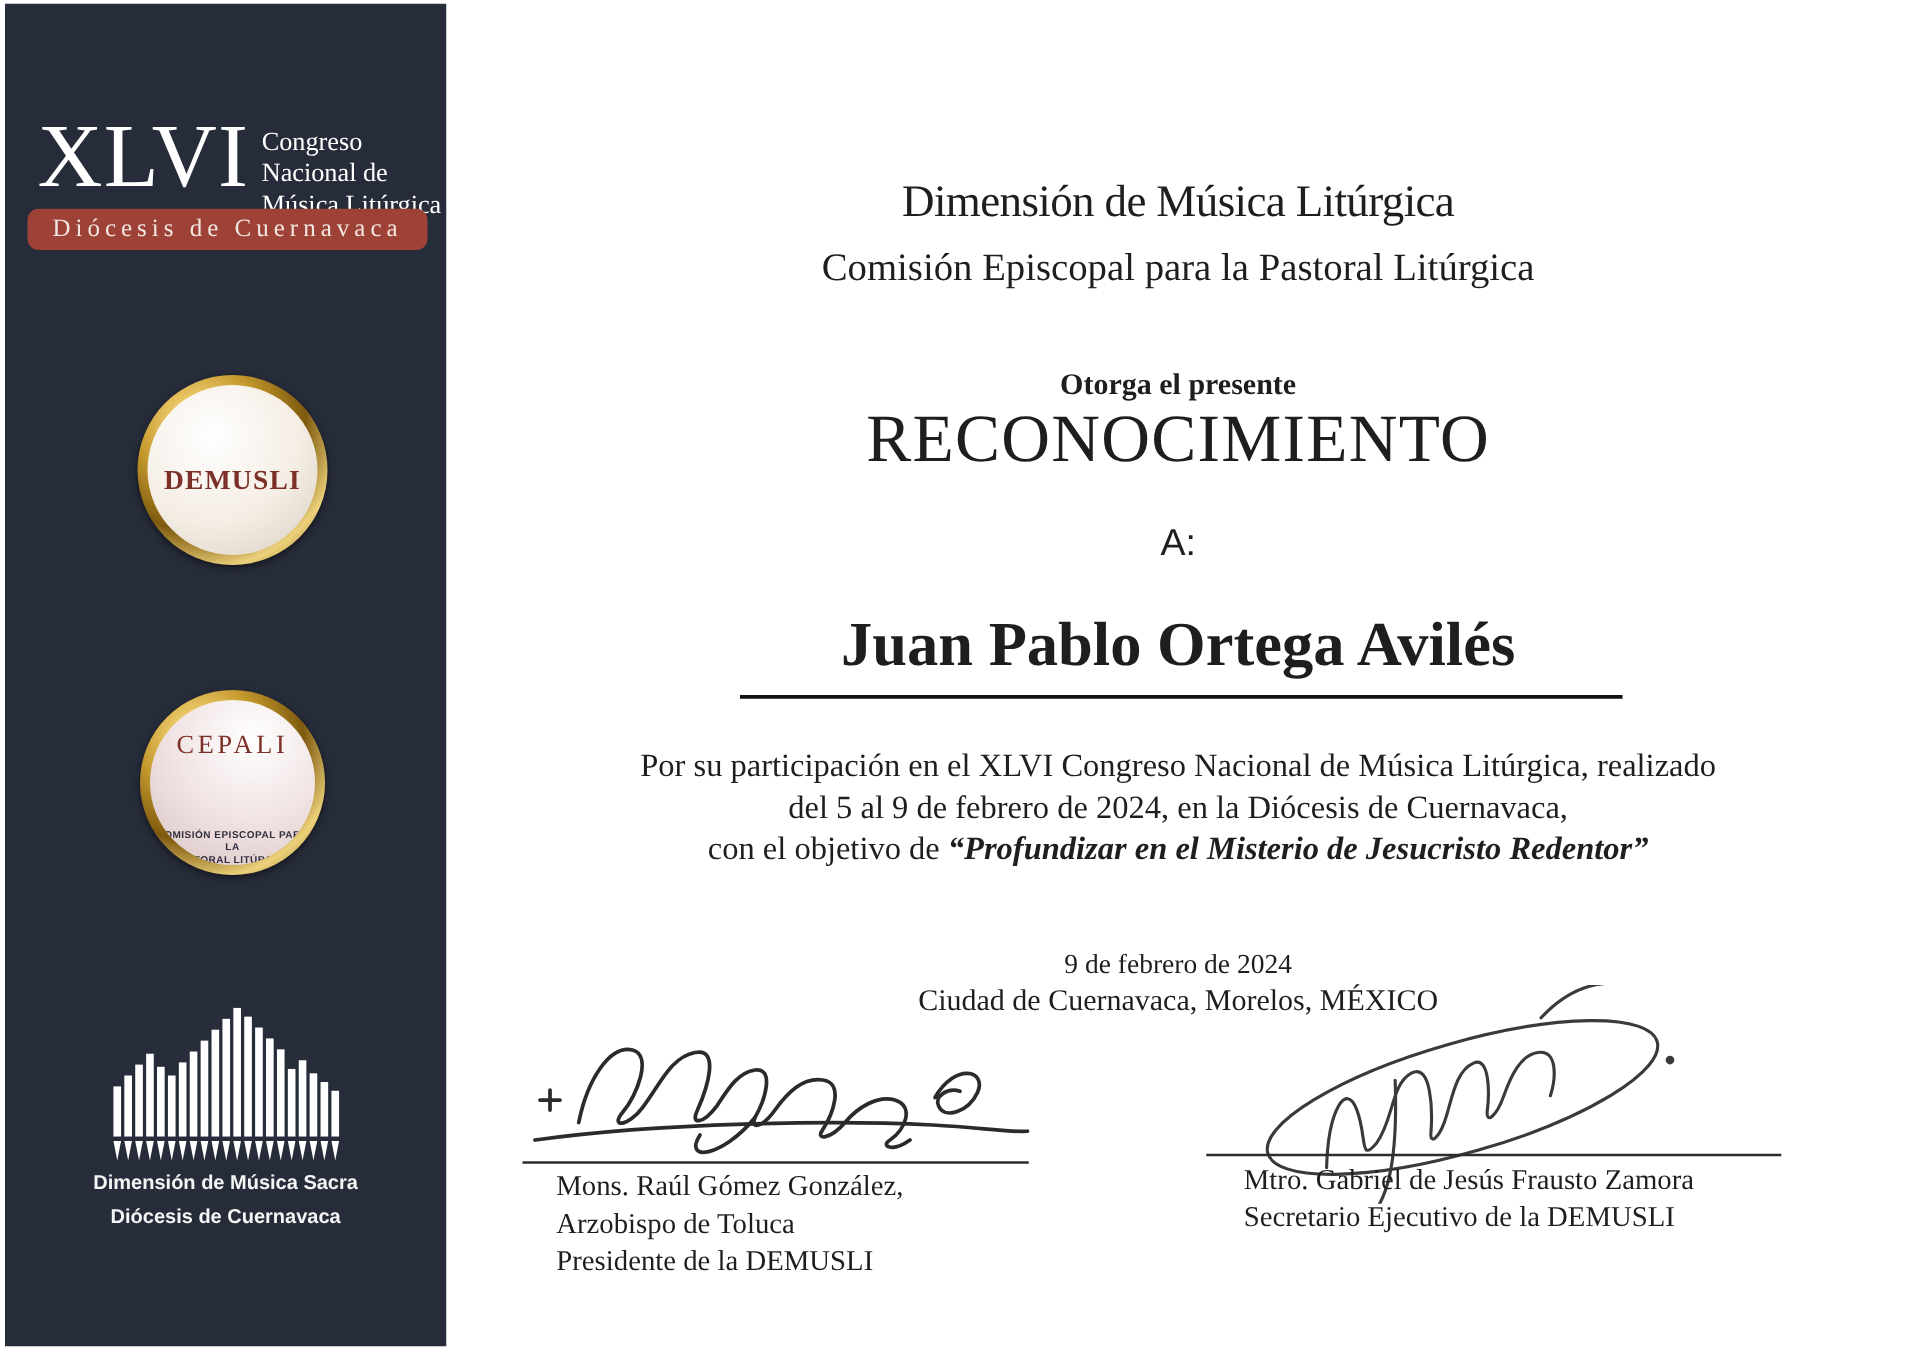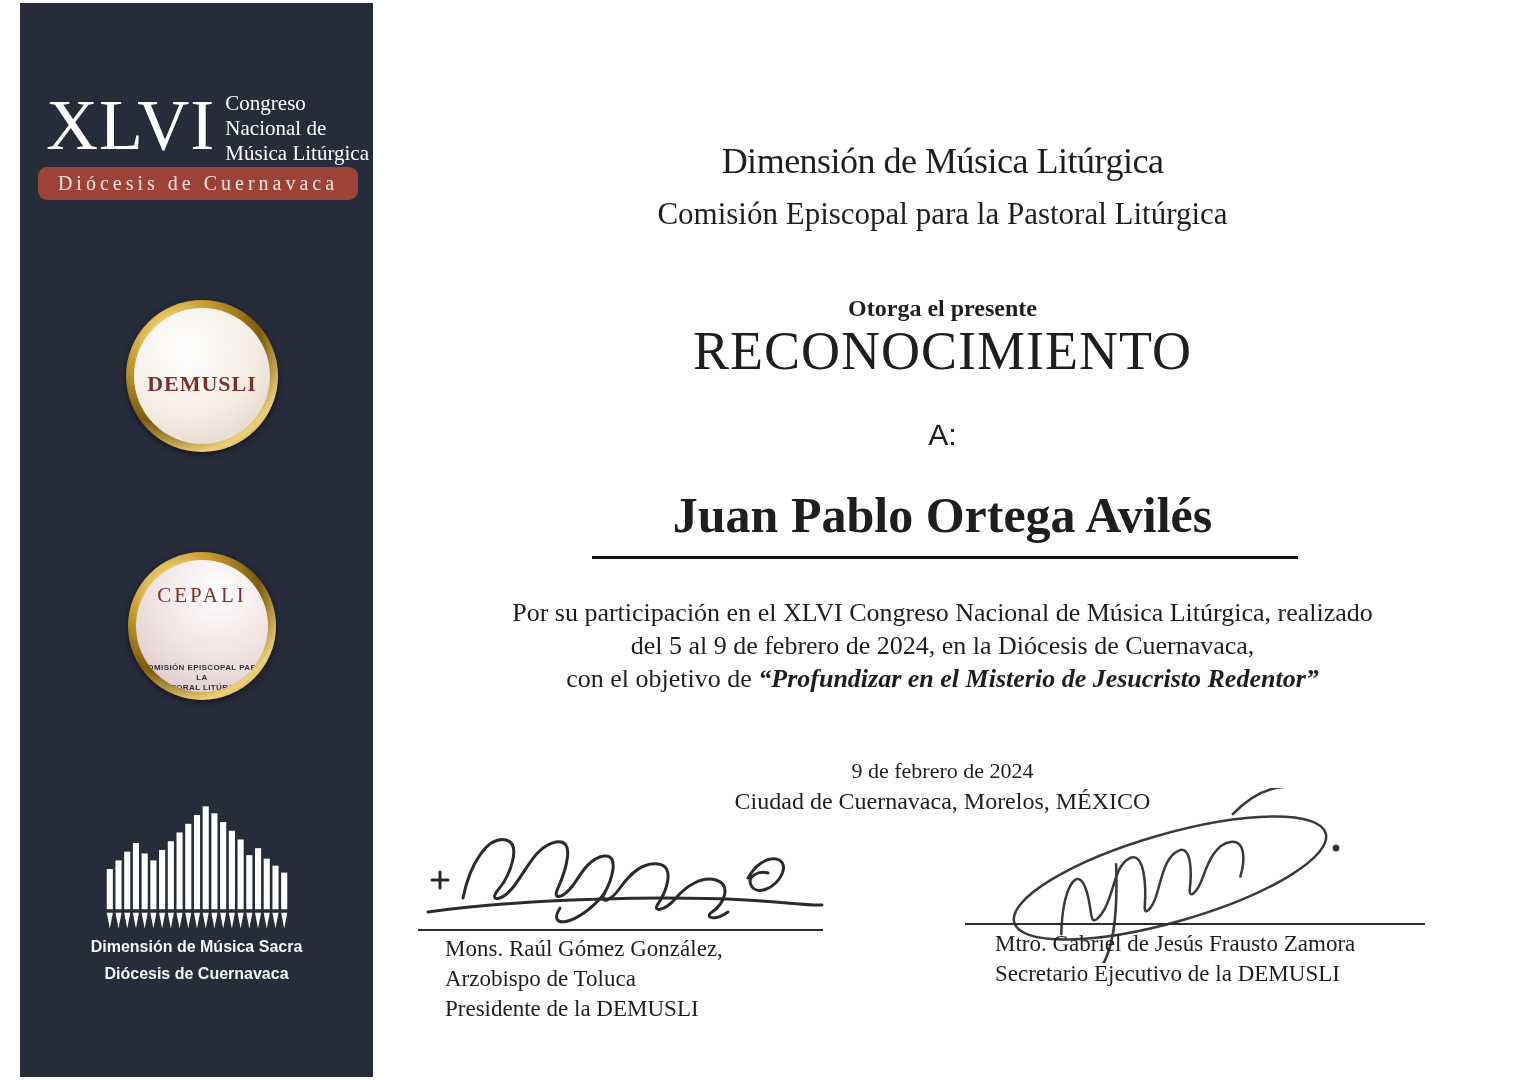--- a/index.html
+++ b/index.html
@@ -4,26 +4,26 @@
 <style>
   * { margin:0; padding:0; box-sizing:border-box; }
   html,body { background:#ffffff; }
   .page {
     position:relative; width:1528px; height:1080px; background:#ffffff;
     font-family:"Liberation Serif", serif; color:#1e1e1e; overflow:hidden;
   }
 
   
   .sidebar {
-    position:absolute; left:20px; top:3px; width:353px; height:1074px;
+    position:absolute; left:4px; top:3px; width:353px; height:1074px;
     background:#272c3a;
   }
   .logo-block { position:absolute; left:26px; top:88px; display:flex; align-items:flex-start; }
   .xlvi { font-size:72px; line-height:0.95; color:#ffffff; letter-spacing:1px; }
-  .congress-lines { margin-left:10px; margin-top:0; }
+  .congress-lines { margin-left:10px; margin-top:10px; }
   .congress-lines div { font-size:21px; line-height:25px; color:#ffffff; }
   .banner {
     position:absolute; left:18px; top:164px; width:320px; height:33px;
     background:#9e4238; border-radius:9px; color:#f2e7e0;
     font-size:20px; letter-spacing:4px; text-align:center; line-height:33px;
   }
 
   .seal { position:absolute; border-radius:50%; padding:8px;
     background:radial-gradient(circle at 32% 26%, #fff8d8 0%, #ecc969 14%, #c59a2e 32%, #7e5a0e 56%, #ecd07a 76%, #8a650f 100%);
     box-shadow:0 2px 6px rgba(0,0,0,0.55);

